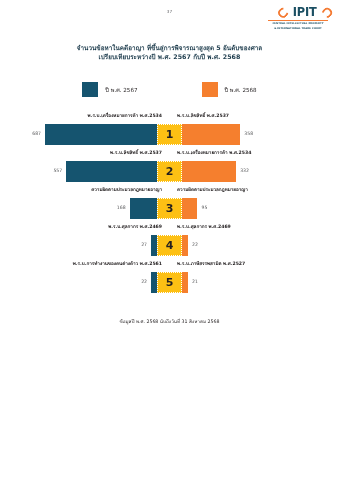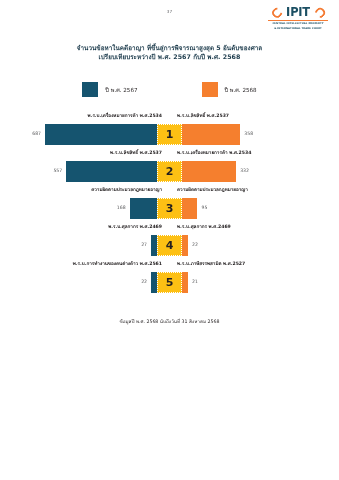--- a/index.html
+++ b/index.html
@@ -37,21 +37,21 @@
   .logo {
     position: absolute;
     top: 7px;
     right: 8px;
     width: 66px;
     text-align: center;
   }
   .logo-mark {
     display: flex;
     align-items: center;
-    justify-content: center;
+    justify-content: flex-end;
     gap: 5px;
     height: 12px;
     line-height: 1;
   }
   .logo-c-open {
     display: inline-block;
     width: 9.5px;
     height: 9.5px;
     border: 2.1px solid #f47b34;
     border-radius: 50%;

